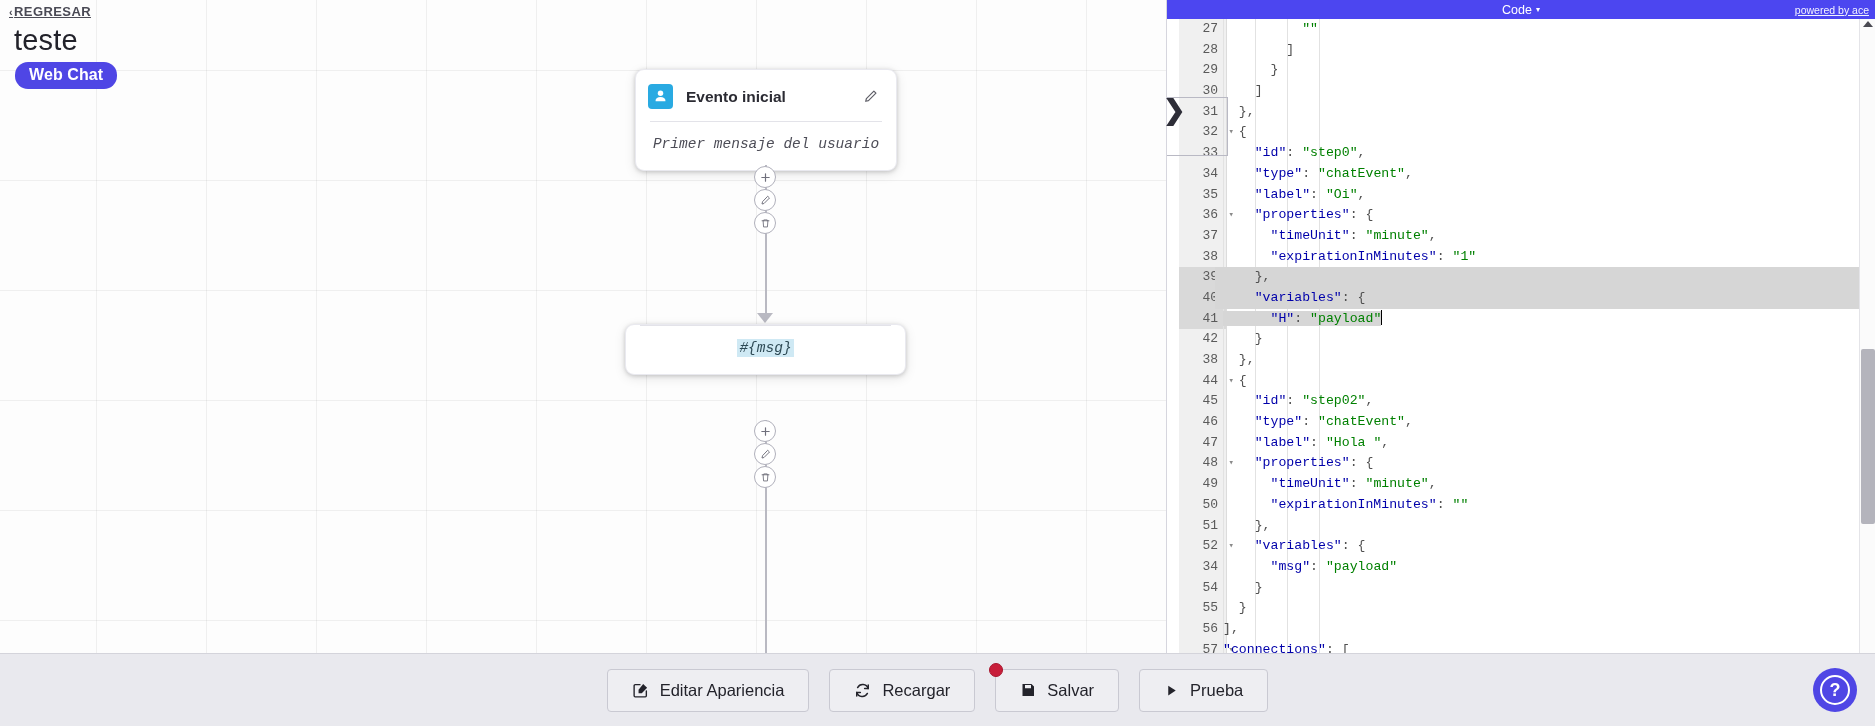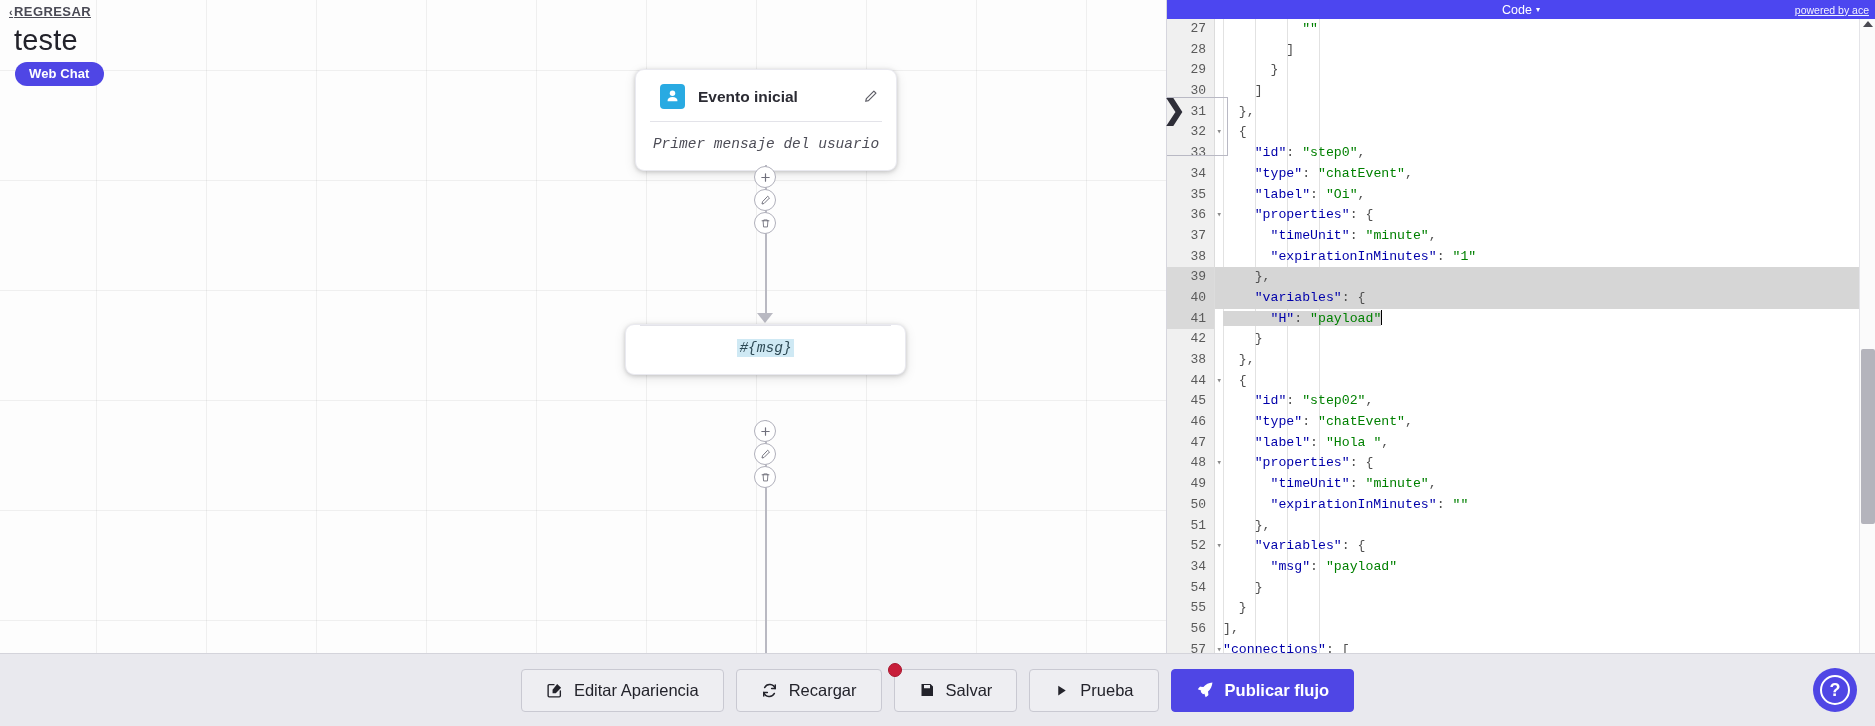--- a/index.html
+++ b/index.html
@@ -34,36 +34,36 @@
   }
   .back-link .chev { font-size: 11px; margin-right: 1px; }
   .flow-title {
     position: absolute; left: 14px; top: 24px;
     font-size: 29px; color: #22222a; font-weight: 400;
     letter-spacing: .2px;
   }
   .chan-badge {
     position: absolute; left: 15px; top: 62px;
     background: #4f46e5; color: #fff;
-    font-size: 13px; font-weight: 700;
+    font-size: 16px; font-weight: 700;
     padding: 4px 14px 5px 14px; border-radius: 13px;
     letter-spacing: .1px;
   }
 
   
   .node {
     position: absolute;
     background: #ffffff;
     border-radius: 9px;
     box-shadow: 0 1px 4px rgba(0,0,0,.18), 0 3px 12px rgba(0,0,0,.10);
     border: 1px solid #e9e9ef;
   }
   .node-head {
     display: flex; align-items: center;
-    padding: 14px 16px 12px 24px;
+    padding: 14px 16px 12px 12px;
     justify-content: center;
   }
   .node-avatar {
     width: 25px; height: 25px; border-radius: 4px;
     background: #29aae2; flex: 0 0 auto;
     display: flex; align-items: center; justify-content: center;
     margin-right: 13px;
   }
   .node-avatar svg { display:block; }
   .node-title {
@@ -129,21 +129,21 @@
     text-decoration: underline; color: #f2f2ff; cursor: pointer;
   }
 
   .editor {
     position: relative; height: 634px; overflow: hidden;
     font-family: "Liberation Mono", monospace;
     font-size: 13.2px; line-height: 20.7px;
     background: #ffffff;
   }
   .gutter {
-    position: absolute; left: 0; top: 0; width: 48px; height: 100%;
+    position: absolute; left: 12px; top: 0; width: 48px; height: 100%;
     background: #f0f0f0; border-right: 1px solid #dcdcdc;
   }
   .gutter-num {
     height: 20.7px; line-height: 20.7px; text-align: right;
     padding-right: 8px; color: #5a5a5a; font-size: 13px;
     position: relative;
   }
   .gutter-num.sel { background: #d9d9d9; }
   .fold {
     position: absolute; right: -8px; top: 0; width: 9px;
@@ -402,21 +402,21 @@
     </div>
 
     <div class="vscroll">
       <div class="up"></div>
       <div class="thumb" style="top:330px; height:175px;"></div>
     </div>
   </div>
   <div class="fold-chev">❯</div>
 
   <div id="bottombar">
-    <div id="tb-buttons" style="display:flex; align-items:center; gap:12px;">
+    <div id="tb-buttons" style="display:flex; align-items:center; gap:20px;">
         <div class="tb-btn">
           <span class="tb-ic">
             <svg width="17" height="17" viewBox="0 0 16 16" fill="none" stroke="currentColor" stroke-width="1.3" stroke-linecap="round" stroke-linejoin="round">
               <path d="M13.5 8.5V13a1 1 0 01-1 1H3a1 1 0 01-1-1V3.5a1 1 0 011-1h4.5"></path>
               <path d="M10.5 1.8l3.7 3.7-5 5H6.2V7.2z" fill="currentColor" stroke="none"></path>
             </svg>
           </span>
           <span>Editar Apariencia</span>
         </div>
         <div class="tb-btn">
@@ -440,27 +440,19 @@
           <span>Salvar</span>
         </div>
         <div class="tb-btn">
           <span class="tb-ic">
             <svg width="15" height="15" viewBox="0 0 16 16" fill="currentColor">
               <path d="M4.5 2.8l8 5.2-8 5.2z"></path>
             </svg>
           </span>
           <span>Prueba</span>
         </div>
-        <div class="tb-btn primary">
-          <span class="tb-ic">
-            <svg width="18" height="18" viewBox="0 0 16 16" fill="currentColor">
-              <path d="M14.6 1.4c-3.2.2-6 1.6-8 3.9L4.1 5A1 1 0 003.2 5.3L1.6 7.4l2.7 1 .3-.2c-.2.6-.3 1.2-.3 1.6l1.9 1.9c.4 0 1-.1 1.6-.3l-.2.3 1 2.7 2.1-1.6a1 1 0 00.3-.9l-.3-2.5c2.3-2 3.7-4.8 3.9-8z"></path>
-            </svg>
-          </span>
-          <span>Publicar flujo</span>
-        </div>
       </div>
     <div class="help-fab">
       <div class="ring">?</div>
     </div>
   </div>
 
 </div>
 
 </body></html>

